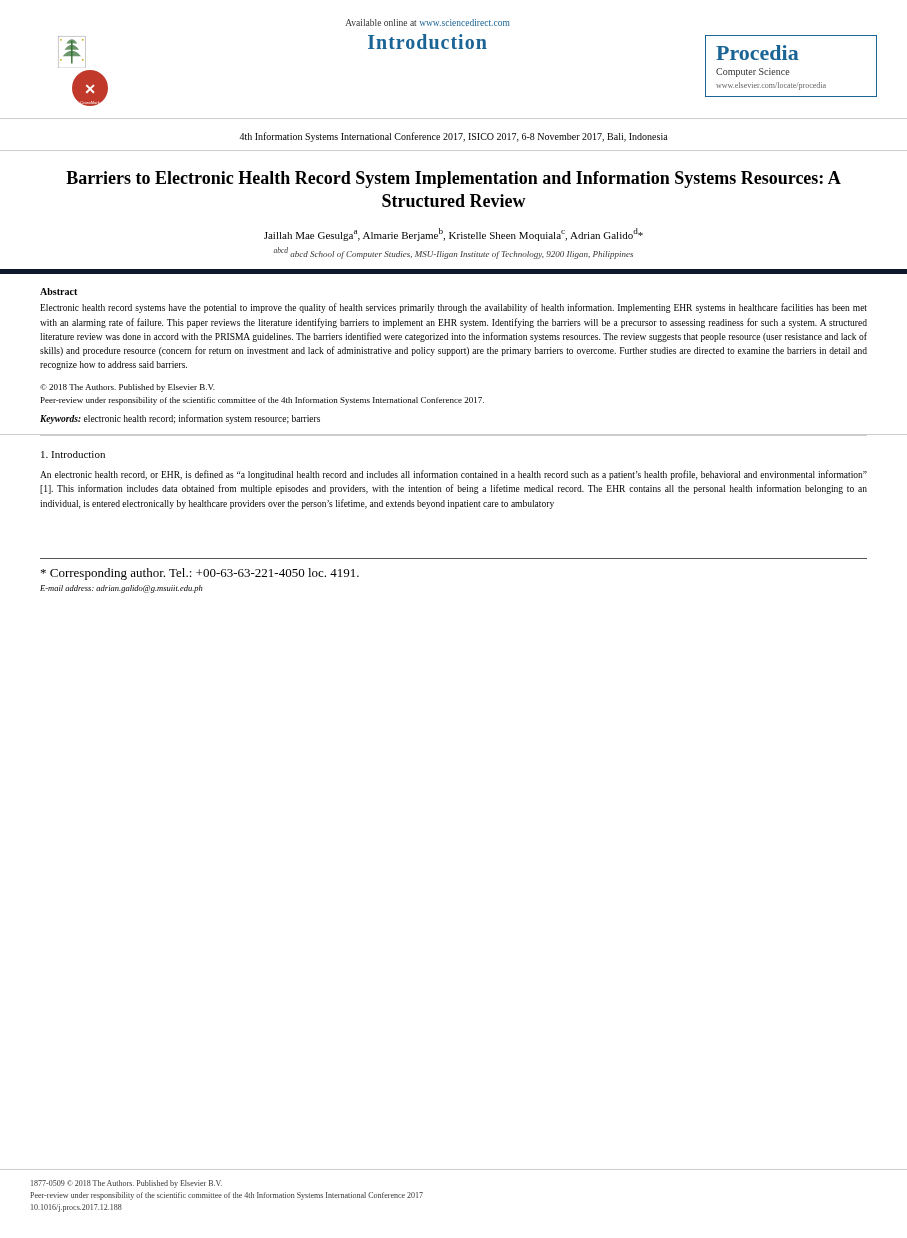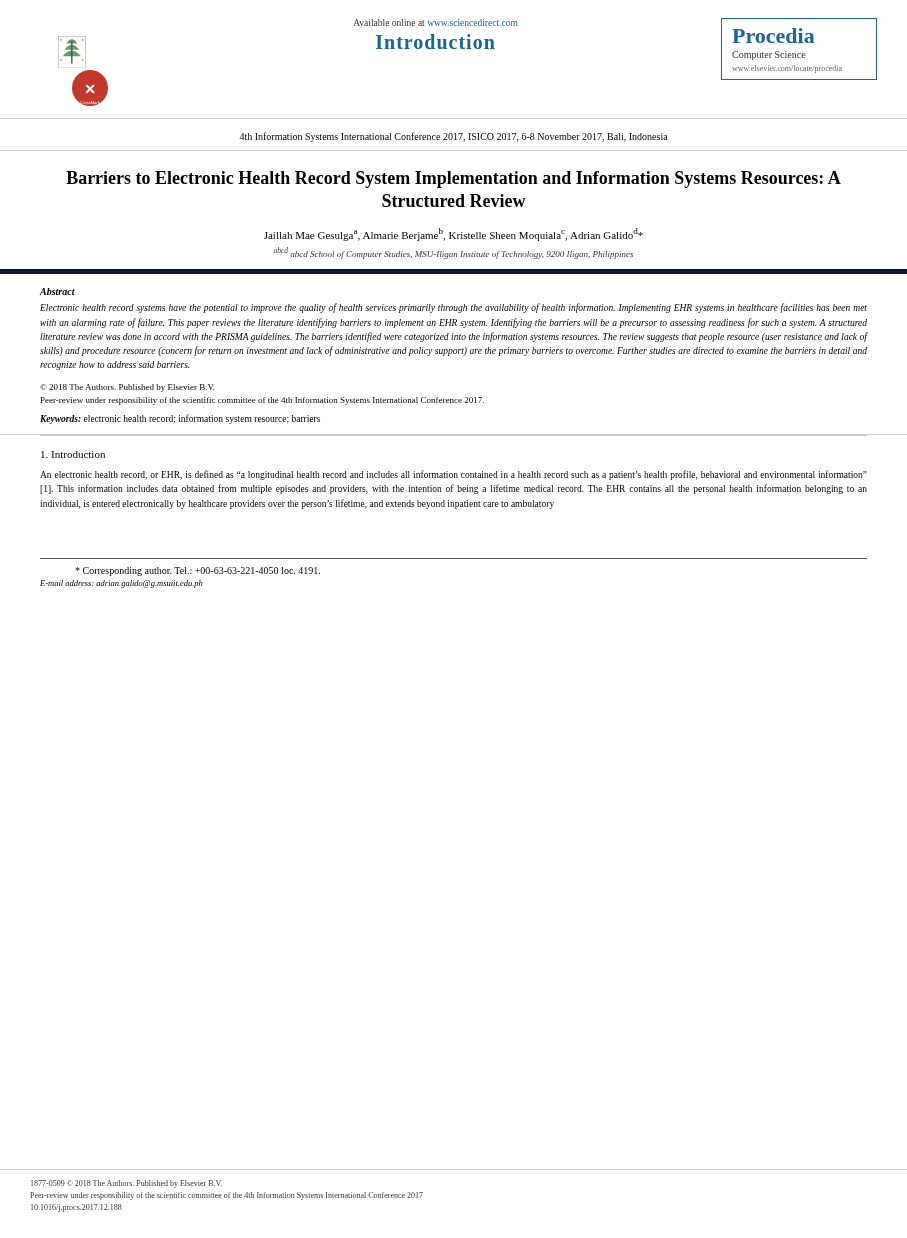--- a/index.html
+++ b/index.html
@@ -55,22 +55,23 @@
       letter-spacing: 1px;
       margin: 3px 0;
     }
 
     .journal-info {
       font-size: 9px;
       color: #333;
     }
 
     .header-right {
-      width: 156px;
+      width: 172px;
       text-align: right;
+      margin-top: 17px;
     }
 
     .procedia-box {
       border: 1px solid #1a6496;
       padding: 6px 10px;
       text-align: left;
     }
 
     .procedia-title {
       font-size: 22px;
@@ -128,28 +129,26 @@
     
     .abstract-section {
       padding: 12px 40px 10px 40px;
       border-bottom: 1px solid #ccc;
     }
 
     .section-label {
       font-size: 10px;
       font-weight: bold;
       margin-bottom: 4px;
-      font-style: italic;
     }
 
     .abstract-text {
       font-size: 9.5px;
       line-height: 1.5;
       text-align: justify;
-      font-style: italic;
     }
 
     .copyright-line {
       font-size: 9px;
       margin-top: 8px;
       line-height: 1.5;
     }
 
     .keywords-line {
       font-size: 9.5px;
@@ -172,23 +171,22 @@
       margin-bottom: 8px;
     }
 
     .body-text {
       font-size: 9.5px;
       line-height: 1.55;
       text-align: justify;
     }
 
     .footnote-line {
-      font-size: 10px;
+      font-size: 13px;
       margin-bottom: 2px;
-      margin-left: 35px;
     }
 
     .footnote-italic {
       font-style: italic;
       font-size: 8.5px;
     }
 
     
     .bottom-footer {
       position: absolute;

